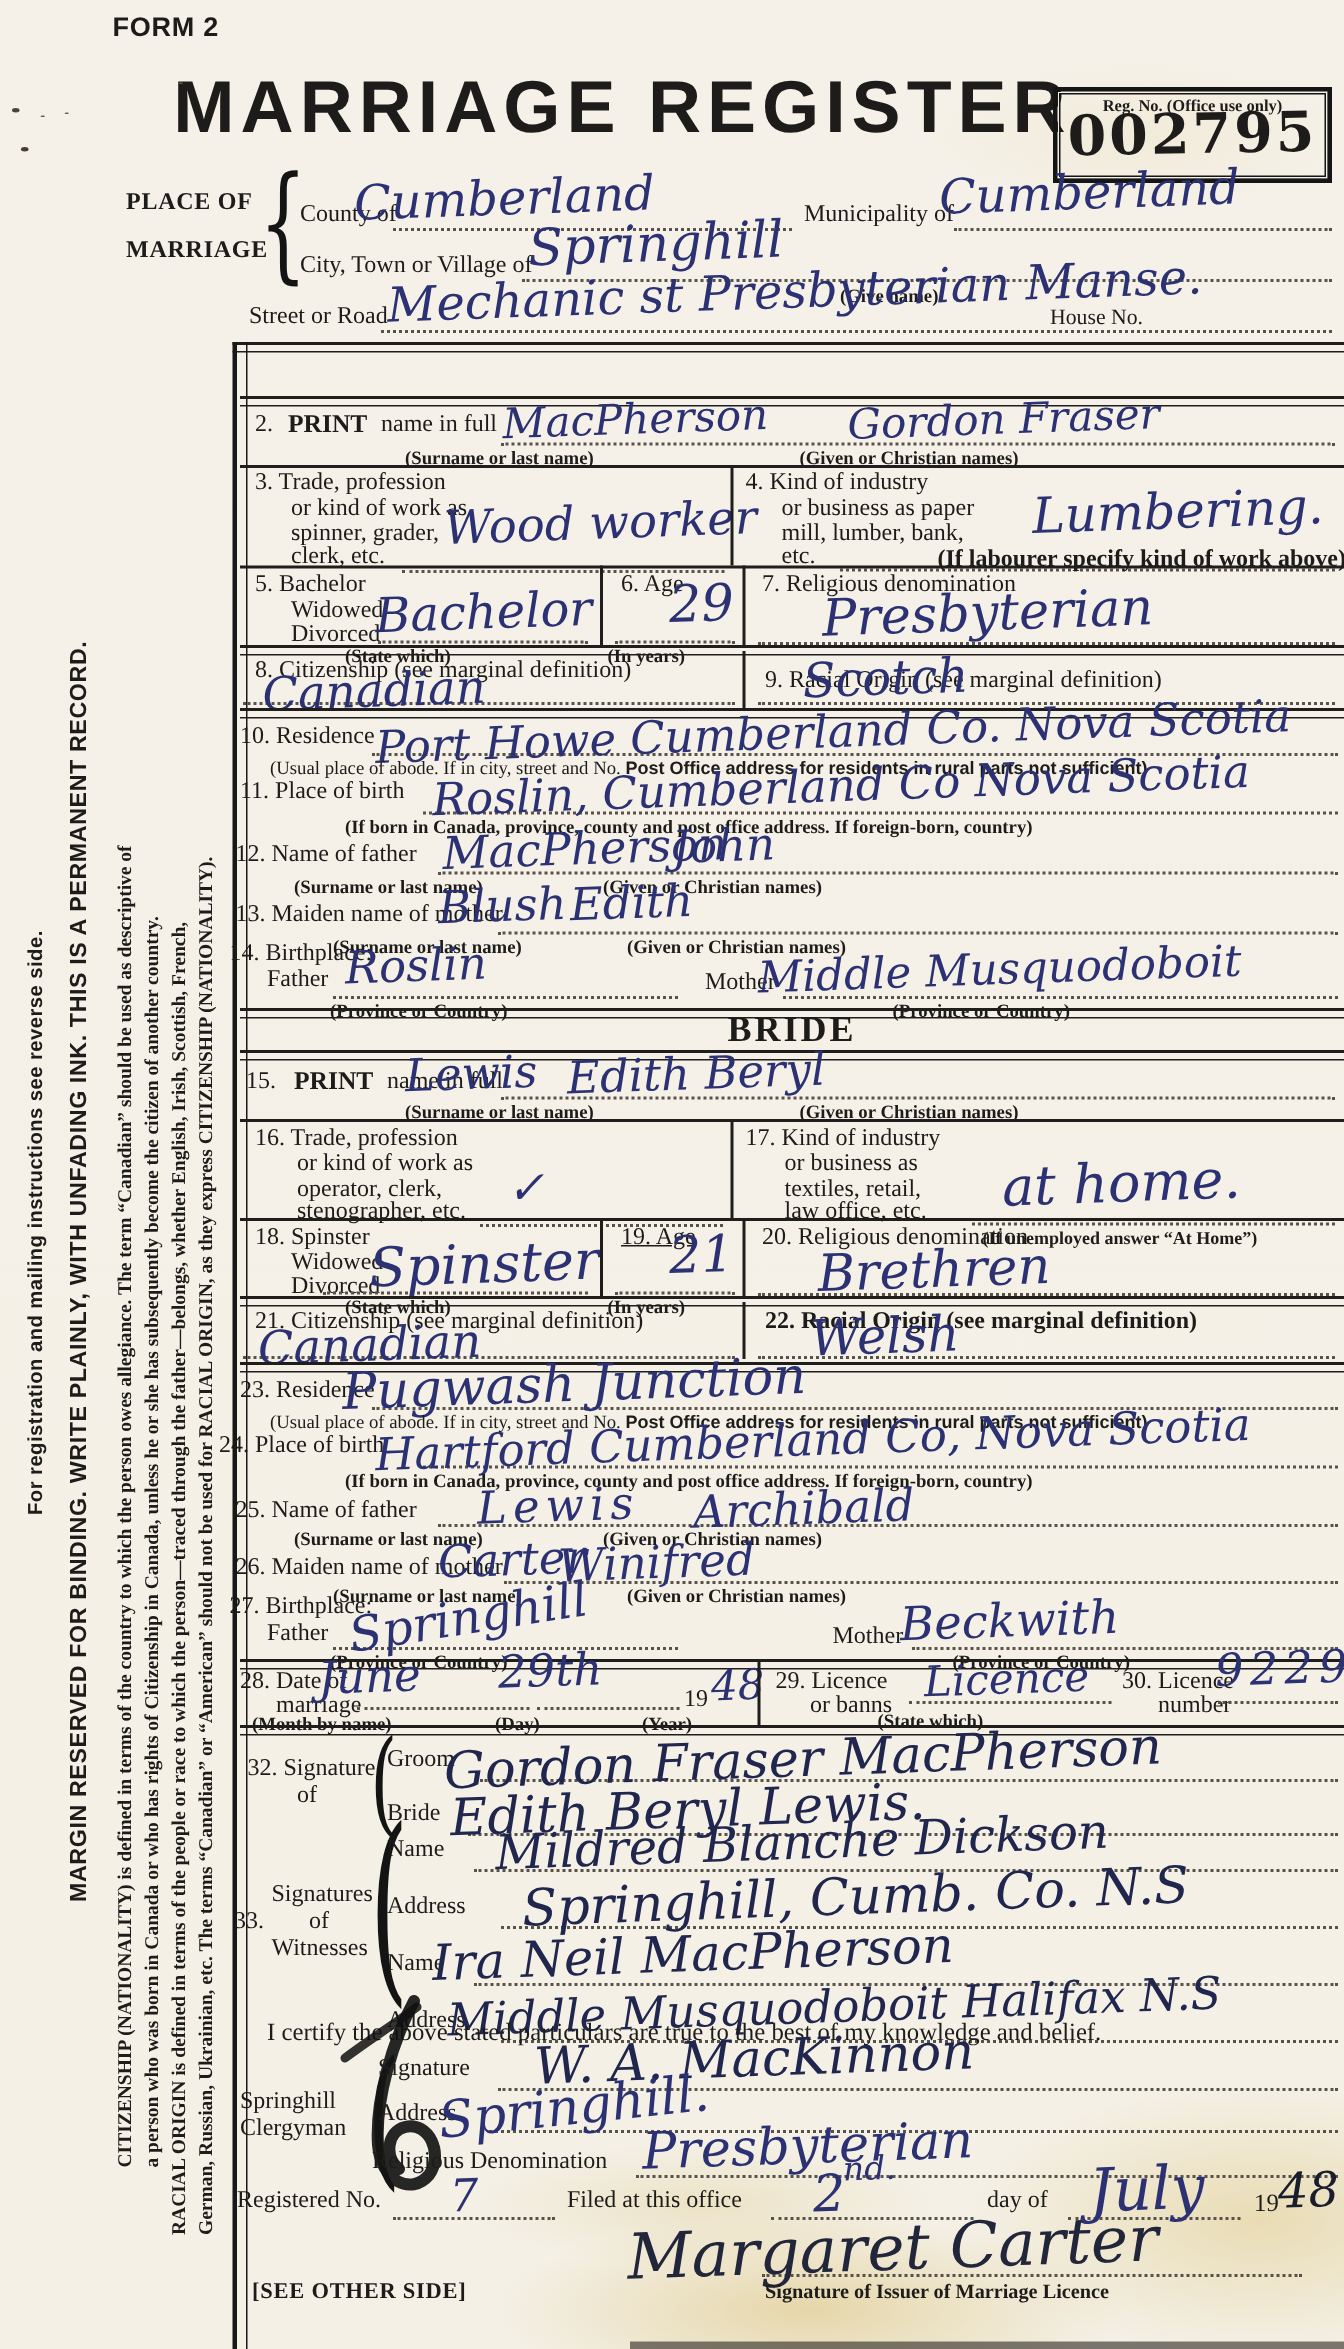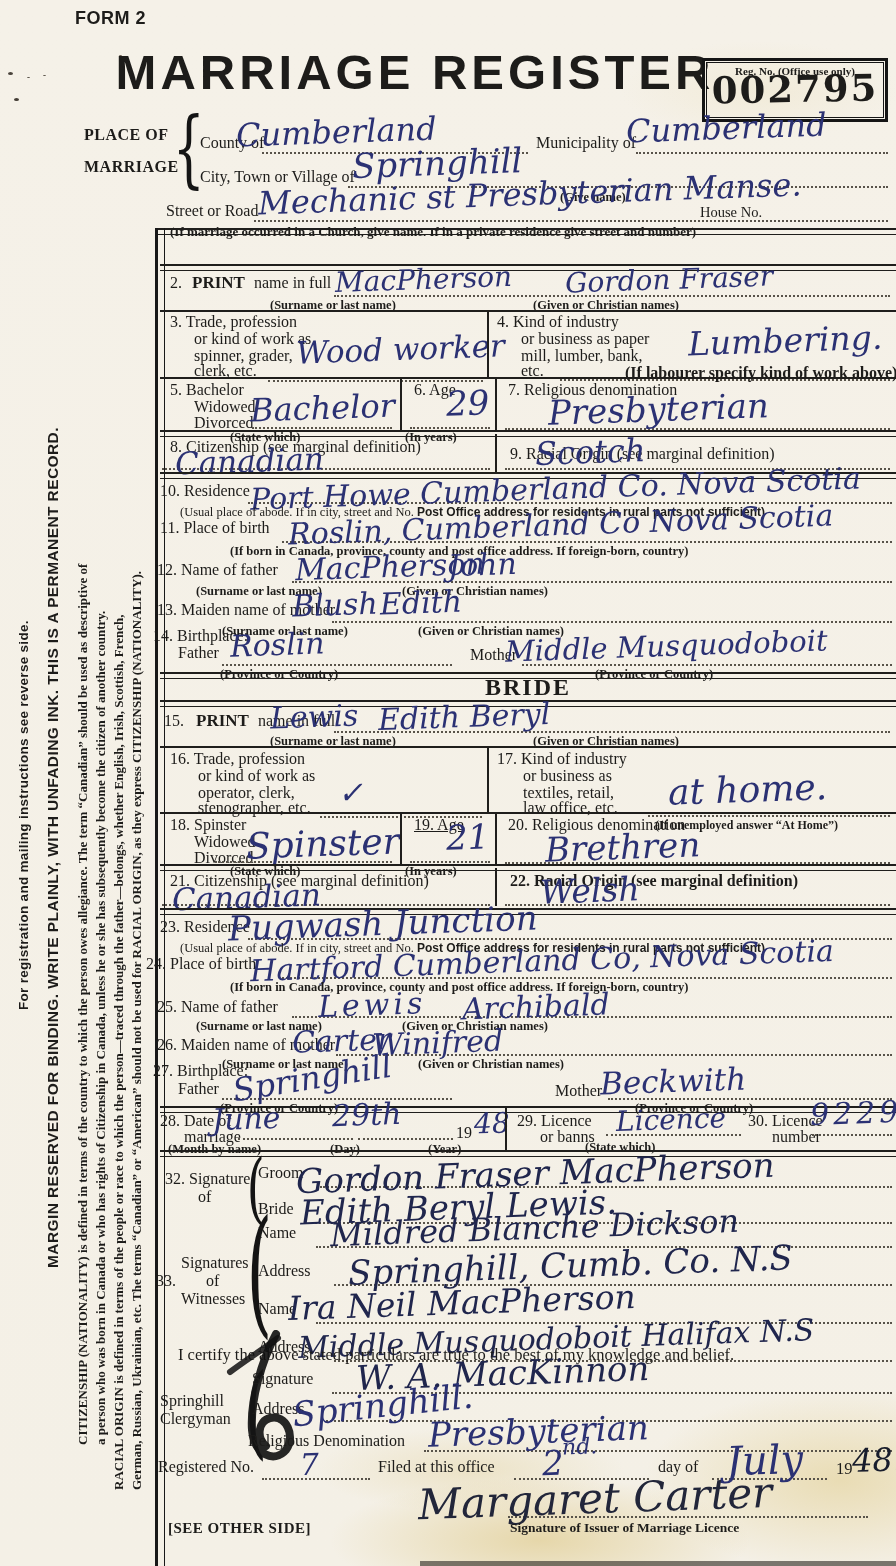--- a/index.html
+++ b/index.html
@@ -64,21 +64,20 @@
 
   <div class="lbl" style="left:200px;top:168px;">City, Town or Village of</div>
   <div class="dot" style="left:348px;top:186px;width:540px;"></div>
   <div class="hw" style="left:352px;top:146px;font-size:34px;">Springhill</div>
   <div class="cap" style="left:560px;top:190px;width:160px;">(Give name)</div>
 
   <div class="lbl" style="left:166px;top:202px;">Street or Road</div>
   <div class="dot" style="left:254px;top:220px;width:634px;"></div>
   <div class="hw" style="left:258px;top:178px;font-size:32px;">Mechanic st  Presbyterian Manse.</div>
   <div class="lbl" style="left:700px;top:204px;font-size:14.5px;">House No.</div>
-  <div class="cap" style="left:170px;top:224px;width:700px;font-size:13px;">(If marriage occurred in a Church, give name.   If in a private residence give street and number)</div>
 
   <div class="dr" style="left:155px;top:228px;width:741px;"></div>
   <div class="ab" style="left:155px;top:228px;width:6px;height:1338px;border-left:3px solid #181818;border-right:1.5px solid #181818;"></div>
 
   <div class="dr" style="left:160px;top:264px;width:736px;"></div>
 
   <div class="lbl" style="left:170px;top:274px;">2.</div>
   <div class="lbl b" style="left:192px;top:273px;font-size:17px;">PRINT</div>
   <div class="lbl" style="left:254px;top:274px;">name in full</div>
   <div class="dot" style="left:334px;top:295px;width:556px;"></div>

